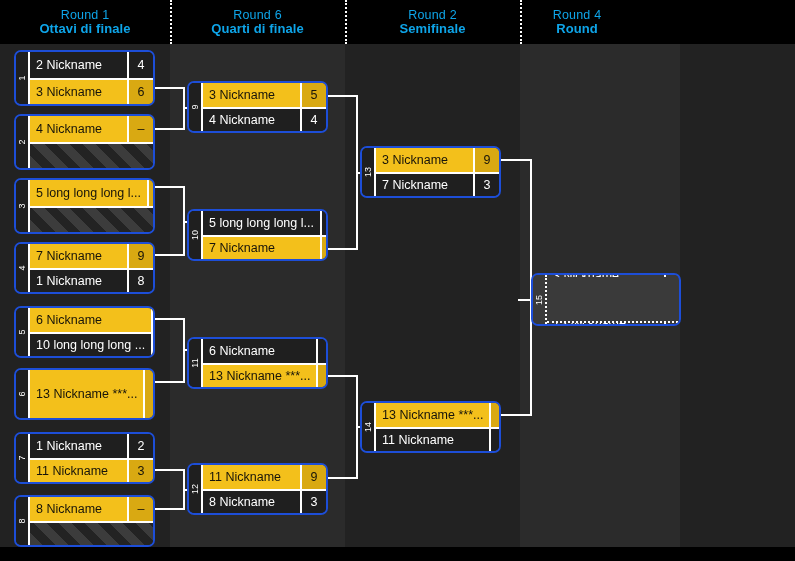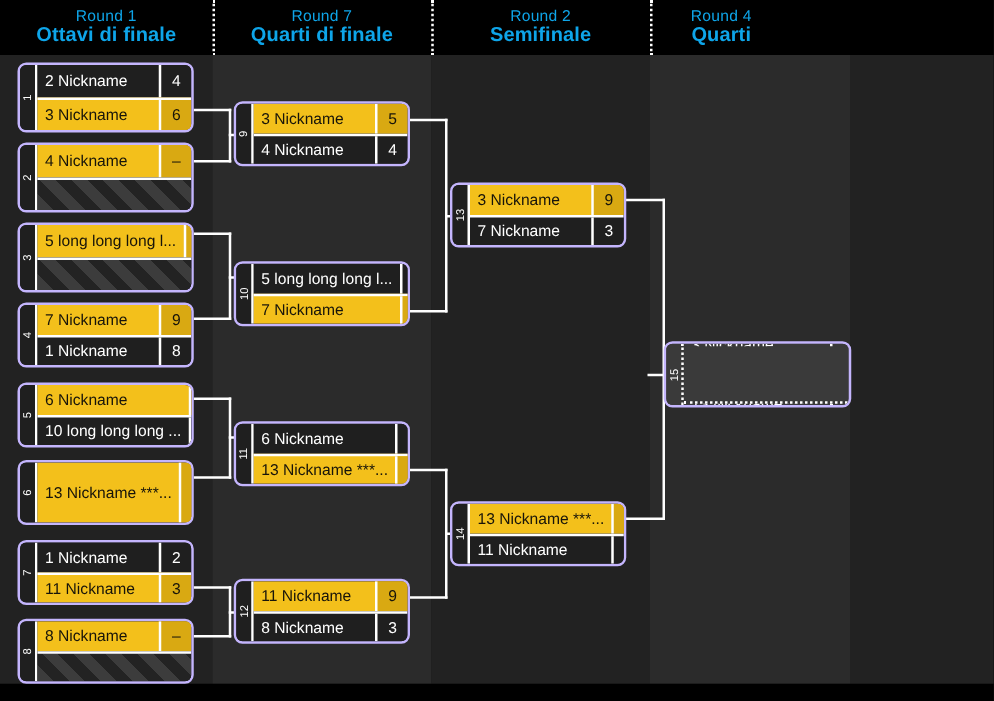--- a/index.html
+++ b/index.html
@@ -15,39 +15,39 @@
   .header-bar {
     position: absolute; left: 0; top: 0; width: 795px; height: 44px;
     background: #000;
   }
   .round-head {
     position: absolute; top: 0; height: 44px;
     display: flex; flex-direction: column; align-items: center; justify-content: center;
     color: #0ea5e9; line-height: 1.12;
   }
   .round-head .rh-top { font-size: 12.5px; font-weight: 400; letter-spacing: .2px; }
-  .round-head .rh-sub { font-size: 16px; font-weight: 700; letter-spacing: .1px; }
+  .round-head .rh-sub { font-size: 13px; font-weight: 700; letter-spacing: .1px; }
   .head-sep {
     position: absolute; top: 0; width: 0; height: 44px;
     border-left: 2px dotted #ffffff;
   }
 
   
   .col-bg { position: absolute; top: 44px; height: 503px; }
   .col-bg.shade-a { background: #222222; }
   .col-bg.shade-b { background: #2b2b2b; }
   .bottom-strip { position:absolute; left:0; top:547px; width:795px; height:14px; background:#000; }
 
   
   .conn { position: absolute; background: #ffffff; }
 
   
   .match {
     position: absolute;
-    border: 2px solid #c4b5fd;
+    border: 2px solid #1d4ed8;
     border-radius: 7px;
     background: #1f1f1f;
     display: flex;
     overflow: hidden;
   }
   .match-num {
     width: 14px; flex: 0 0 14px;
     background: #1f1f1f;
     display: flex; align-items: center; justify-content: center;
     color: #ffffff; font-size: 9px; font-weight: 400;
@@ -148,32 +148,32 @@
     <div class="conn" style="left:518px;top:299px;width:14px;height:2px;"></div>
   </div>
 
   <div class="header-bar">
     <div class="round-head" style="left:0;width:170px;">
       <div class="rh-top">Round 1</div>
       <div class="rh-sub">Ottavi di finale</div>
     </div>
     <div class="head-sep" style="left:170px;"></div>
     <div class="round-head" style="left:170px;width:175px;">
-      <div class="rh-top">Round 7</div>
+      <div class="rh-top">Round 6</div>
       <div class="rh-sub">Quarti di finale</div>
     </div>
     <div class="head-sep" style="left:345px;"></div>
     <div class="round-head" style="left:345px;width:175px;">
       <div class="rh-top">Round 2</div>
       <div class="rh-sub">Semifinale</div>
     </div>
     <div class="head-sep" style="left:520px;"></div>
     <div class="round-head" style="left:497px;width:160px;">
       <div class="rh-top">Round 4</div>
-      <div class="rh-sub">Quarti</div>
+      <div class="rh-sub">Round</div>
     </div>
   </div>
 
   <div class="match" style="left:14px;top:50px;width:141px;height:56px;">
     <div class="match-num">
         <span>1</span>
       </div>
     <div class="rows">
       <div class="row">
         <div class="pname">2 Nickname</div>

